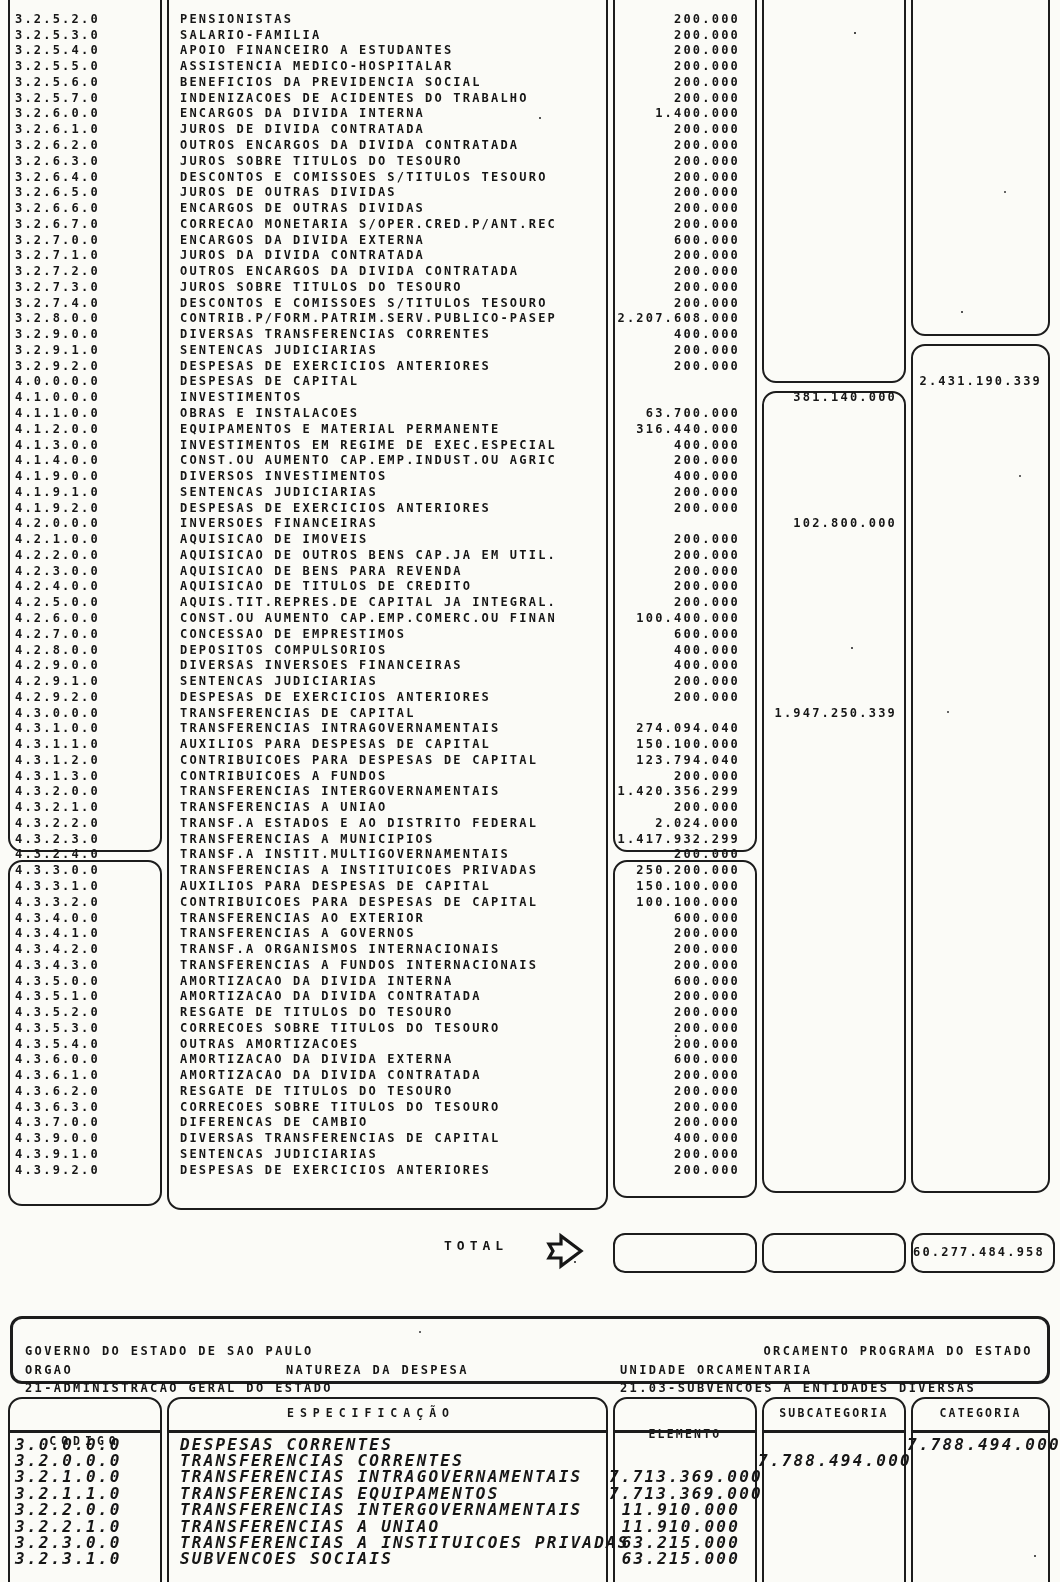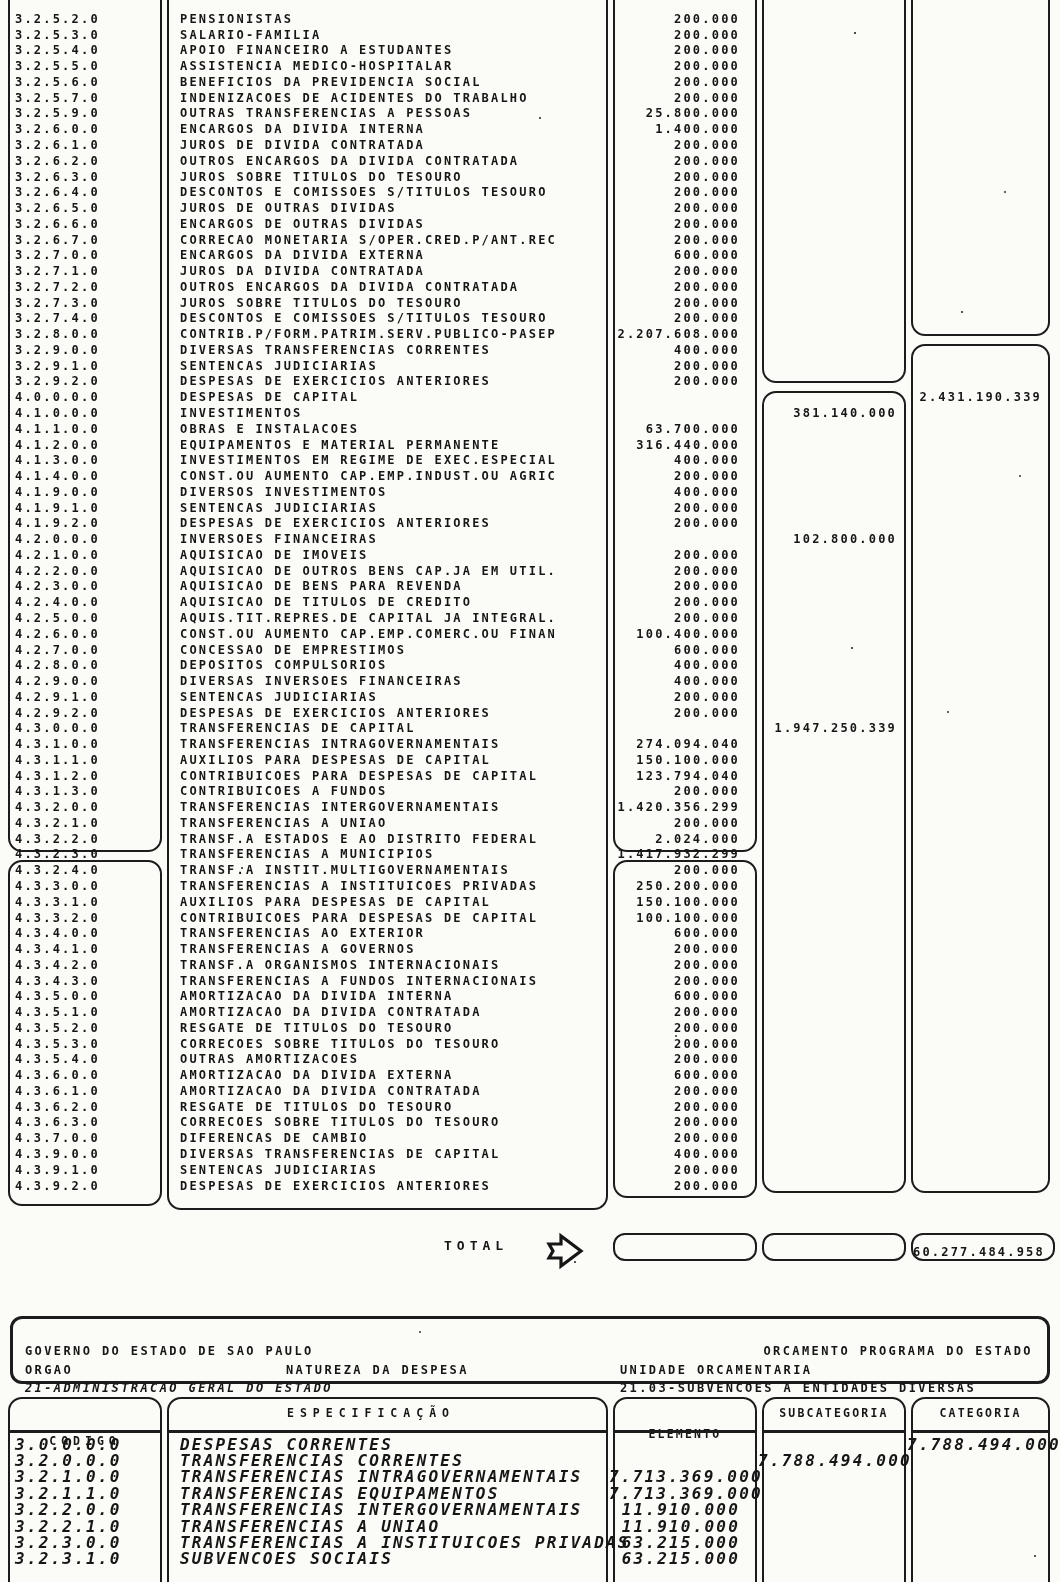--- a/index.html
+++ b/index.html
@@ -37,21 +37,21 @@
   .row span{display:block;box-sizing:border-box;white-space:nowrap;overflow:visible;}
   .c-code{width:154px;padding-left:11px;}
   .c-spec{width:441px;margin-left:5px;padding-left:17px;}
   .c-elem{width:144px;margin-left:5px;padding-right:13px;text-align:right;}
   .c-sub {width:144px;margin-left:5px;padding-right:5px;text-align:right;}
   .c-cat {width:139px;margin-left:5px;padding-right:4px;text-align:right;}
   .t1 .row{height:15.77px;font-size:12px;font-weight:700;letter-spacing:2.2px;}
   .t2 .row{height:16.4px;font-size:16px;font-weight:700;letter-spacing:2.2px;font-style:italic;}
   
   .total-label{position:absolute;left:444px;top:1238px;font-size:13px;font-weight:700;letter-spacing:5px;}
-  .tbox{position:absolute;top:1233px;height:28px;border:2.5px solid #1c1c1c;border-radius:12px;box-sizing:border-box;}
+  .tbox{position:absolute;top:1233px;height:40px;border:2.5px solid #1c1c1c;border-radius:12px;box-sizing:border-box;}
   .tbox .val{display:block;line-height:35px;text-align:right;padding-right:9px;font-size:12px;font-weight:700;letter-spacing:2.2px;}
   
   .hbox{position:absolute;left:10px;top:1316px;width:1040px;height:68px;border:3px solid #1c1c1c;border-radius:12px;box-sizing:border-box;}
   .hbox span{position:absolute;font-size:12px;font-weight:700;letter-spacing:2.4px;white-space:nowrap;margin-top:20px;}
   
   .colhead{position:absolute;font-weight:700;white-space:nowrap;text-align:center;
     font-size:11.5px;letter-spacing:2.2px;line-height:33px;top:1397px;height:33px;}
   .sep{position:absolute;top:1430px;height:2.5px;background:#1c1c1c;}
 </style>
 </head>
@@ -114,27 +114,20 @@
         </div>
 
         <div class="row">
           <span class="c-code">3.2.5.7.0</span>
           <span class="c-spec">INDENIZACOES DE ACIDENTES DO TRABALHO</span>
           <span class="c-elem">200.000</span>
           <span class="c-sub"></span>
           <span class="c-cat"></span>
         </div>
 
-        <div class="row">
-          <span class="c-code">3.2.5.9.0</span>
-          <span class="c-spec">OUTRAS TRANSFERENCIAS A PESSOAS</span>
-          <span class="c-elem">25.800.000</span>
-          <span class="c-sub"></span>
-          <span class="c-cat"></span>
-        </div>
 
         <div class="row">
           <span class="c-code">3.2.6.0.0</span>
           <span class="c-spec">ENCARGOS DA DIVIDA INTERNA</span>
           <span class="c-elem">1.400.000</span>
           <span class="c-sub"></span>
           <span class="c-cat"></span>
         </div>
 
         <div class="row">
@@ -690,21 +683,21 @@
       <span class="val">60.277.484.958</span>
     </div>
   </div>
 
   <div class="hbox">
     <span style="left:12px;top:5px;">GOVERNO DO ESTADO DE SAO PAULO</span>
     <span style="right:14px;top:5px;">ORCAMENTO PROGRAMA DO ESTADO</span>
     <span style="left:12px;top:24px;">ORGAO</span>
     <span style="left:273px;top:24px;">NATUREZA DA DESPESA</span>
     <span style="left:607px;top:24px;">UNIDADE ORCAMENTARIA</span>
-    <span style="left:12px;top:42px;font-style:italic;">21-ADMINISTRACAO GERAL DO ESTADO</span>
+    <span style="left:12px;top:42px;">21-ADMINISTRACAO GERAL DO ESTADO</span>
     <span style="left:607px;top:42px;">21.03-SUBVENCOES A ENTIDADES DIVERSAS</span>
   </div>
 
   <section>
     <div class="cbox" style="left:8px;  top:1397px; width:154px; height:210px;"></div>
     <div class="cbox" style="left:167px;top:1397px; width:441px; height:210px;"></div>
     <div class="cbox" style="left:613px;top:1397px; width:144px; height:210px;"></div>
     <div class="cbox" style="left:762px;top:1397px; width:144px; height:210px;"></div>
     <div class="cbox" style="left:911px;top:1397px; width:139px; height:210px;"></div>
 

